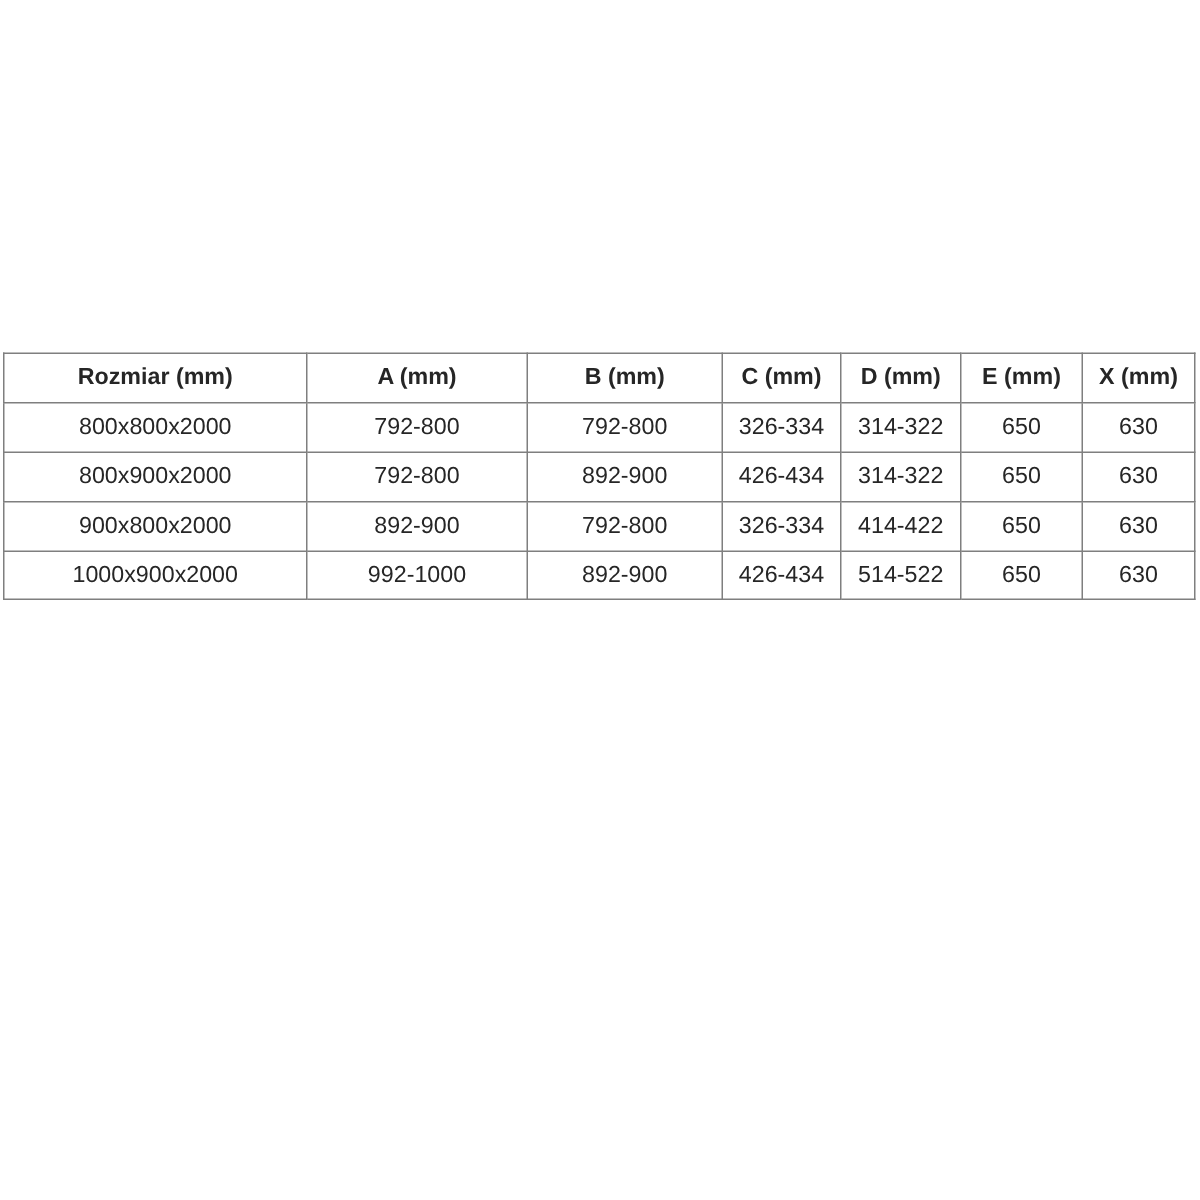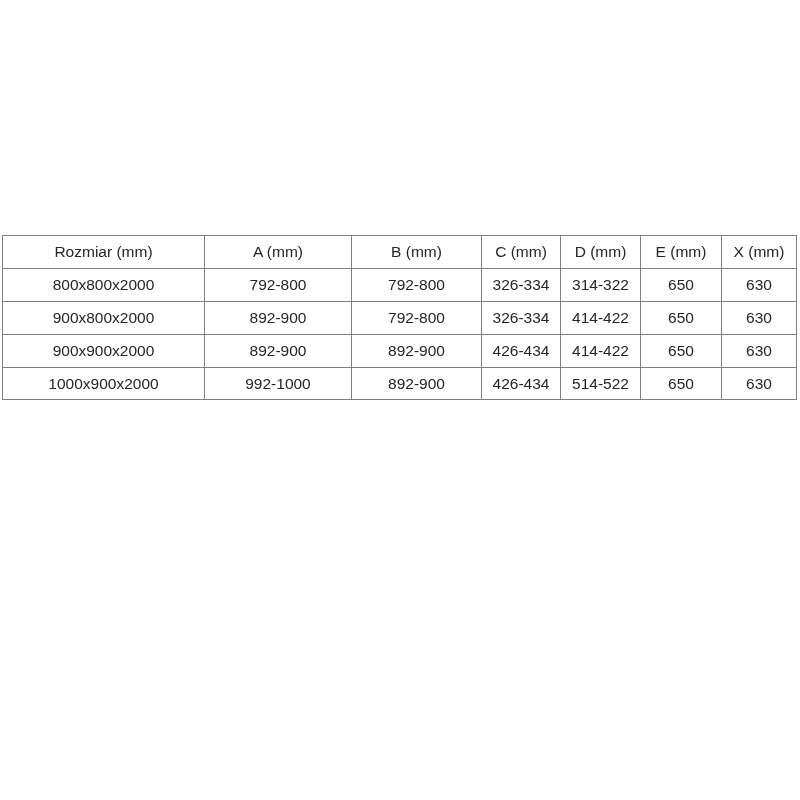--- a/index.html
+++ b/index.html
@@ -32,21 +32,21 @@
     height: 31.9px;
     padding: 0;
     text-align: center;
     vertical-align: middle;
     font-size: 15.5px;
     color: #262626;
     white-space: nowrap;
     overflow: hidden;
   }
   table.spec-table th {
-    font-weight: normal;
+    font-weight: bold;
   }
 </style>
 </head>
 <body>
 
 <div class="page">
   <table class="spec-table">
     <colgroup>
       <col style="width:202px">
       <col style="width:147px">
@@ -71,33 +71,33 @@
         <tr>
           <td>800x800x2000</td>
           <td>792-800</td>
           <td>792-800</td>
           <td>326-334</td>
           <td>314-322</td>
           <td>650</td>
           <td>630</td>
         </tr>
         <tr>
+          <td>800x900x2000</td>
+          <td>792-800</td>
+          <td>892-900</td>
+          <td>426-434</td>
+          <td>314-322</td>
+          <td>650</td>
+          <td>630</td>
+        </tr>
+        <tr>
           <td>900x800x2000</td>
           <td>892-900</td>
           <td>792-800</td>
           <td>326-334</td>
-          <td>414-422</td>
-          <td>650</td>
-          <td>630</td>
-        </tr>
-        <tr>
-          <td>900x900x2000</td>
-          <td>892-900</td>
-          <td>892-900</td>
-          <td>426-434</td>
           <td>414-422</td>
           <td>650</td>
           <td>630</td>
         </tr>
         <tr>
           <td>1000x900x2000</td>
           <td>992-1000</td>
           <td>892-900</td>
           <td>426-434</td>
           <td>514-522</td>

